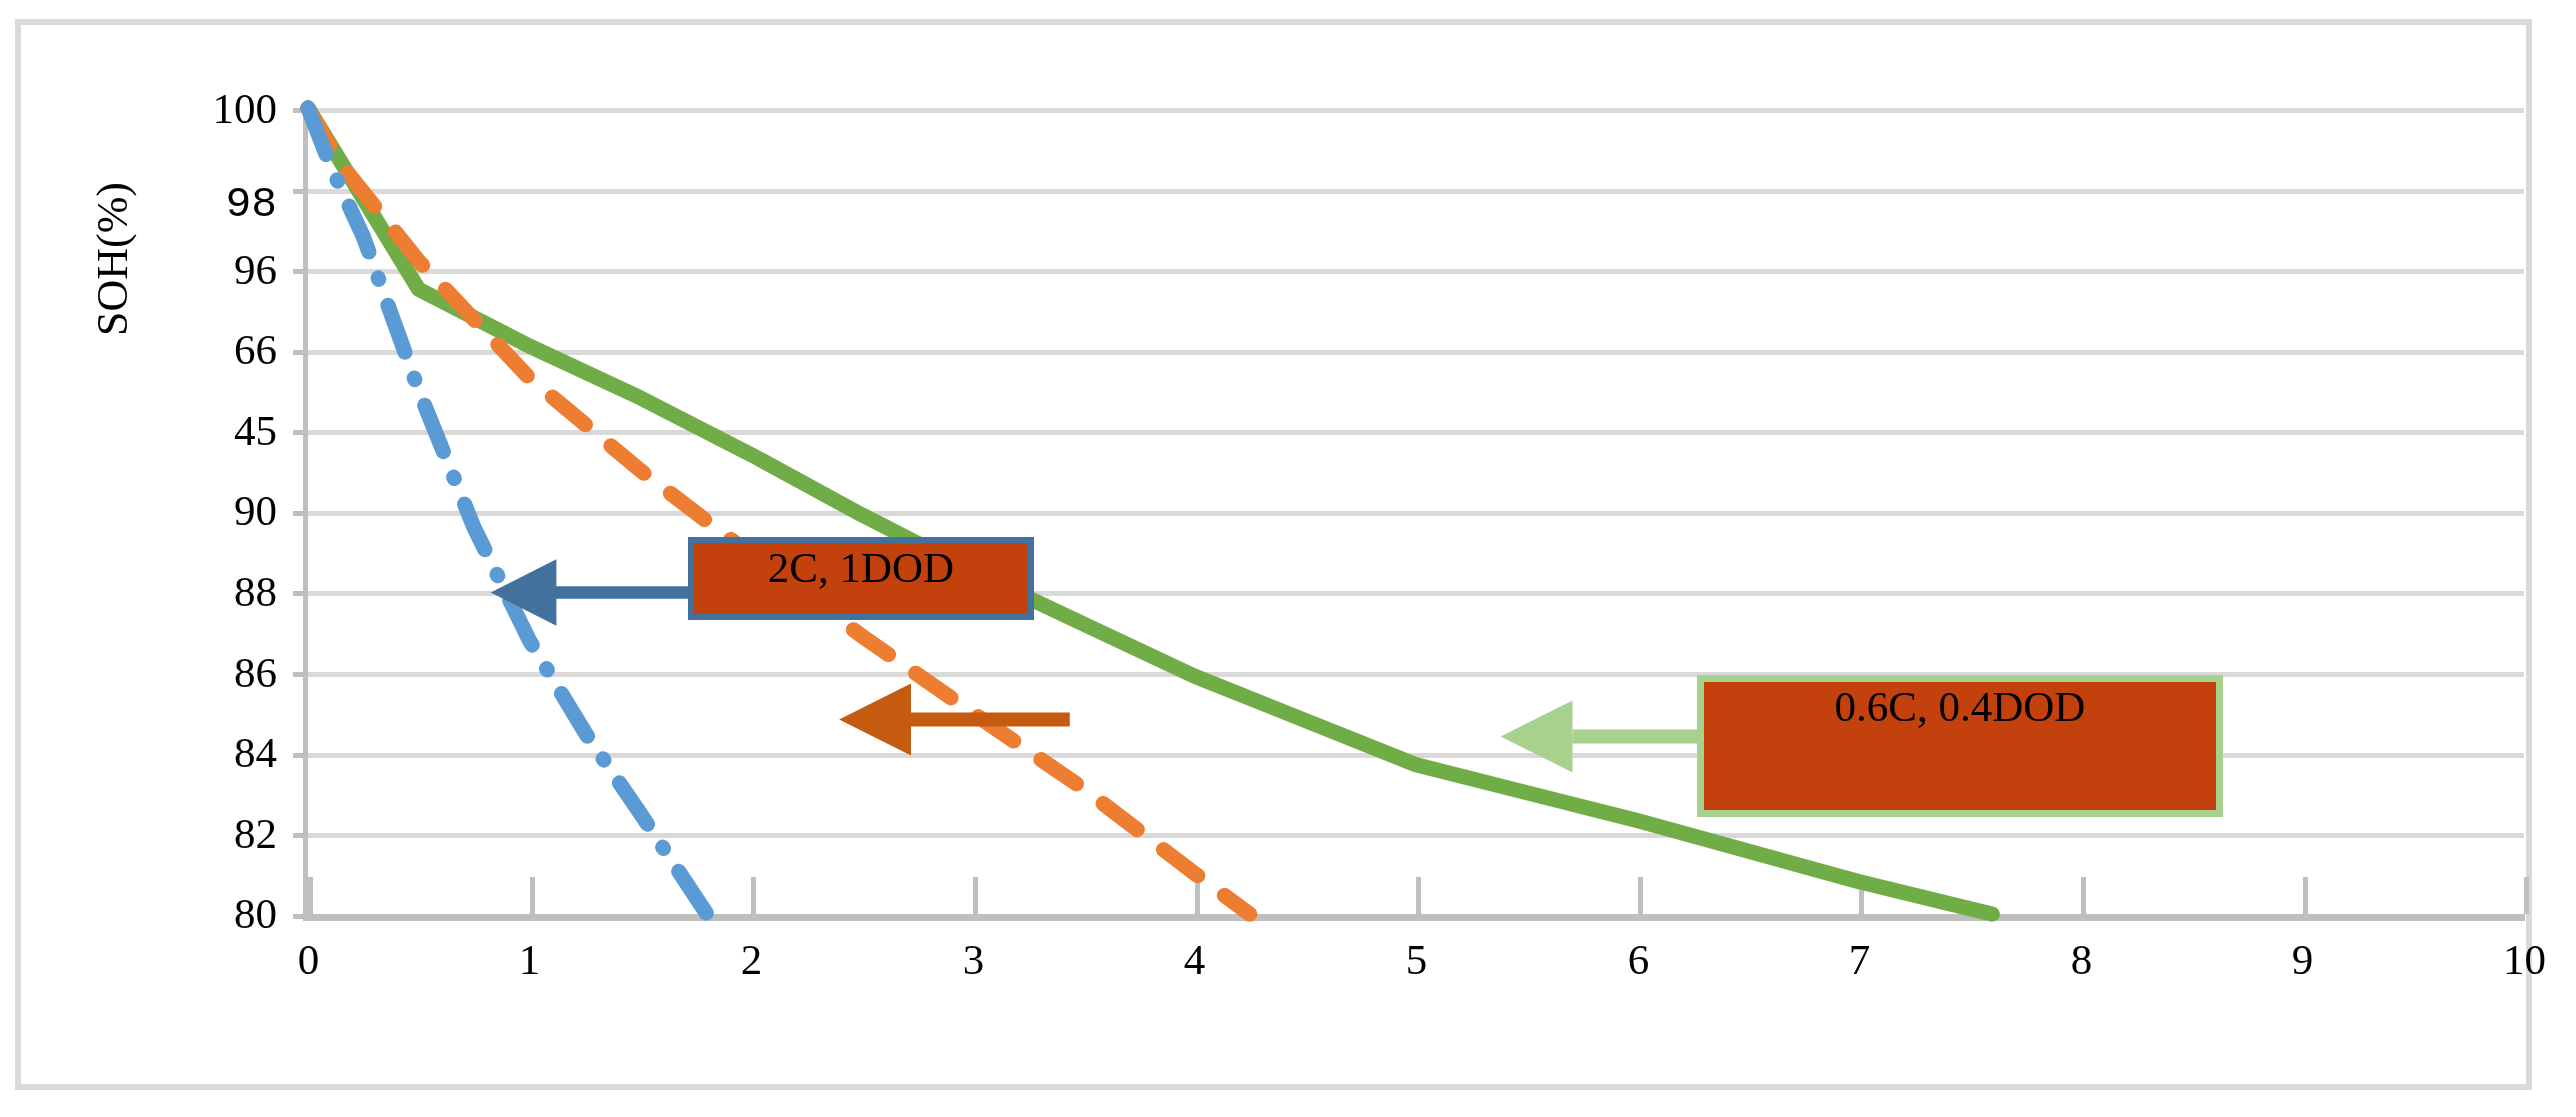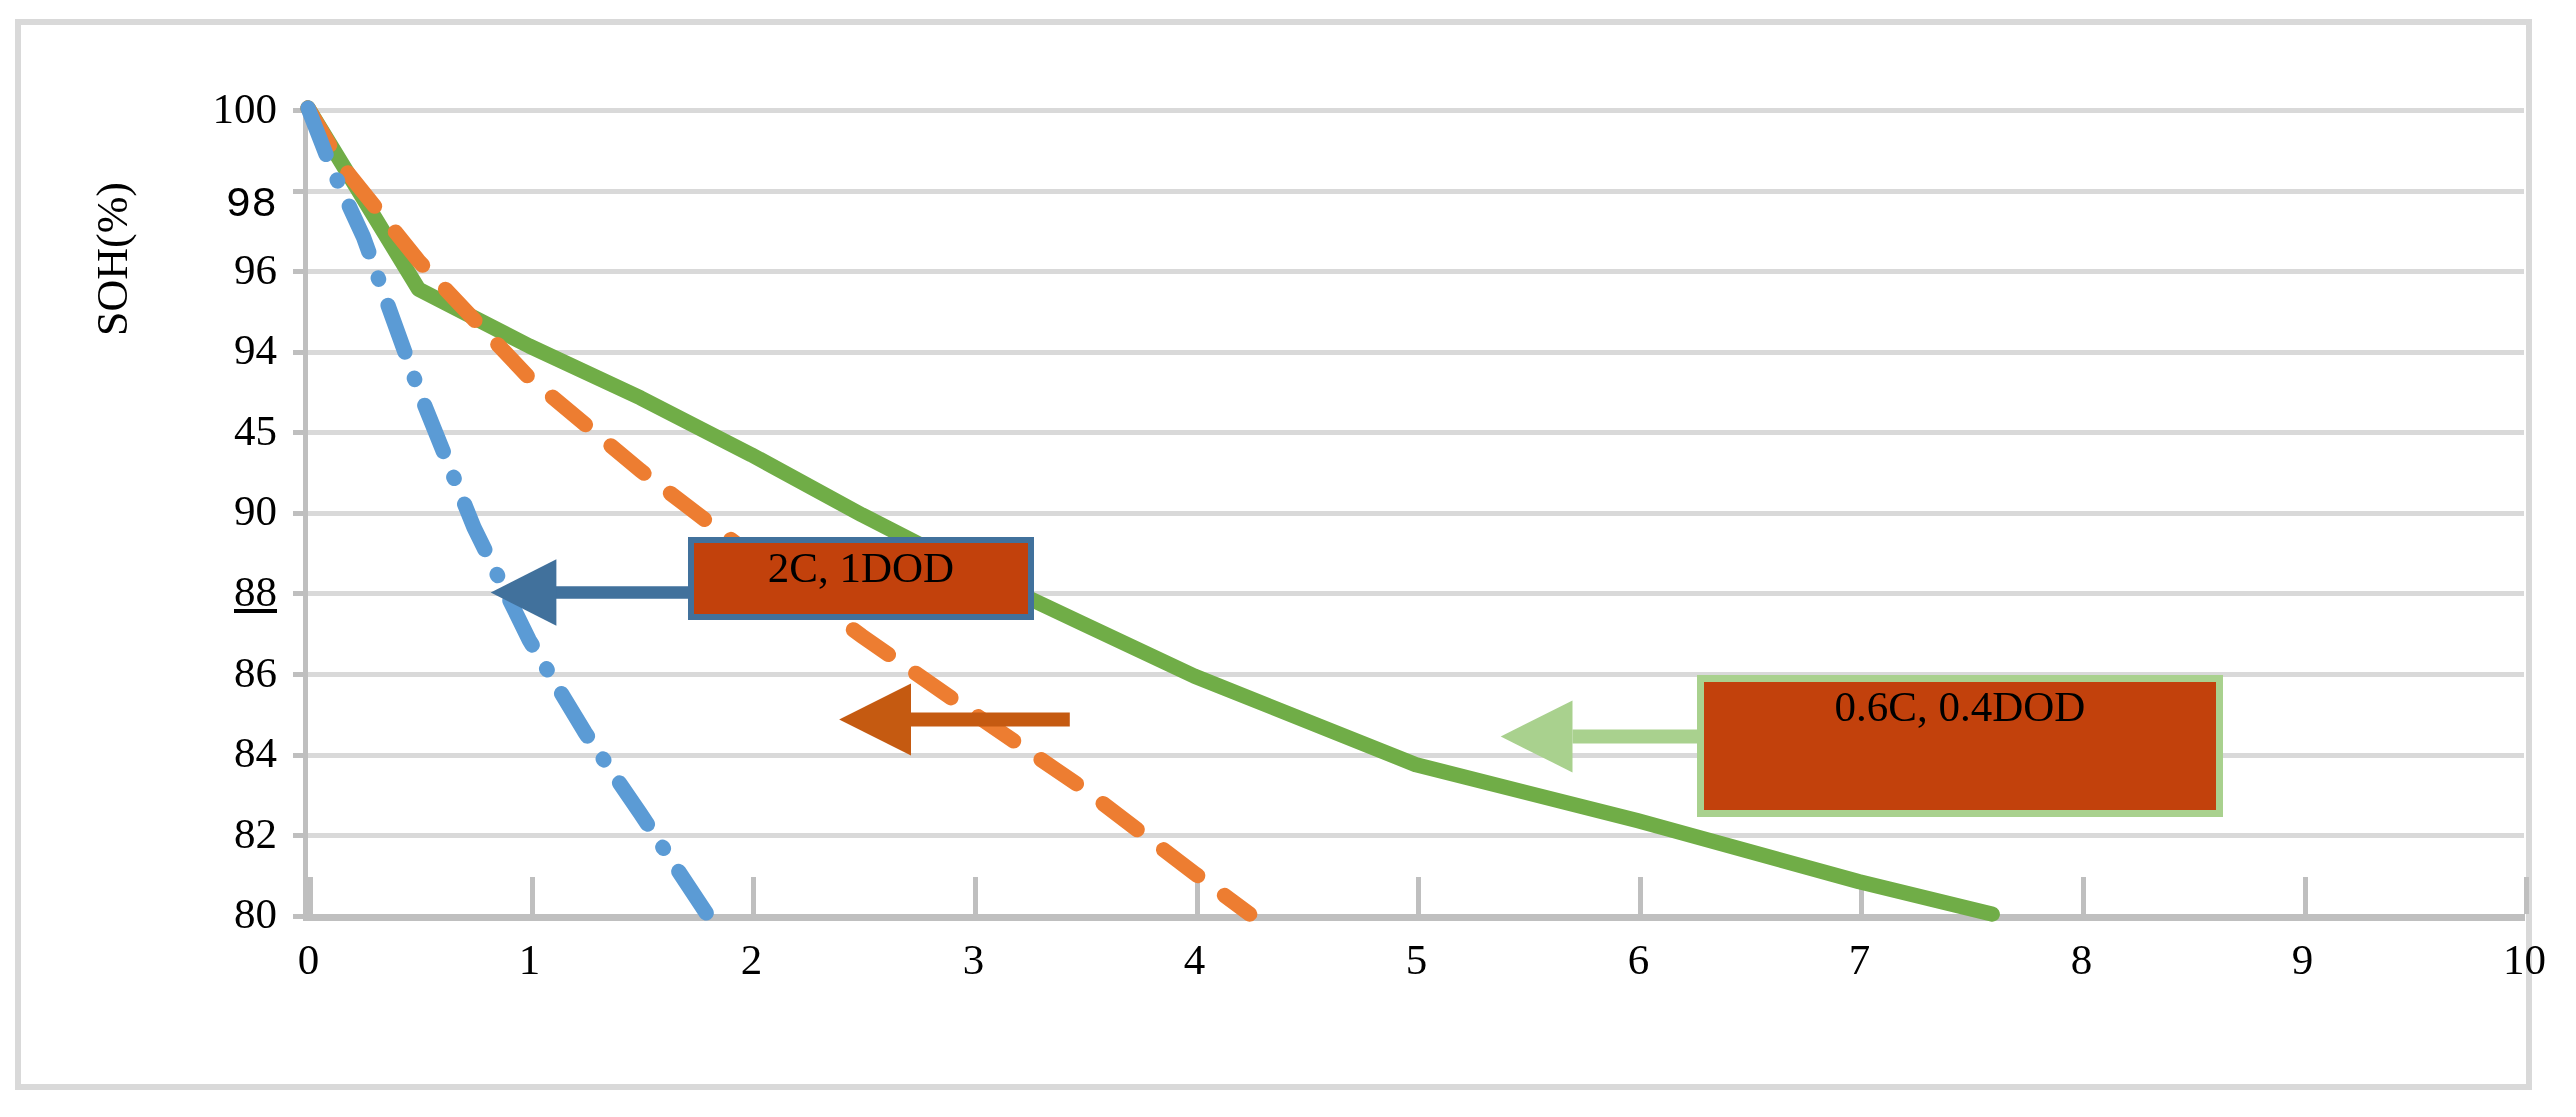--- a/index.html
+++ b/index.html
@@ -59,24 +59,24 @@
       <div class="ytick" style="top:403px;"></div>
       <div class="ytick" style="top:483px;"></div>
       <div class="ytick" style="top:564px;"></div>
       <div class="ytick" style="top:645px;"></div>
       <div class="ytick" style="top:725px;"></div>
       <div class="ytick" style="top:806px;"></div>
 
       <div class="ytext" style="left:-190px;top:-21.4px;">100</div>
       <div class="ytext" style="left:-190px;top:75px;font-family:Liberation Mono, monospace;">98</div>
       <div class="ytext" style="left:-190px;top:140px;">96</div>
-      <div class="ytext" style="left:-190px;top:220px;">94</div>
+      <div class="ytext" style="left:-190px;top:220px;">66</div>
       <div class="ytext" style="left:-190px;top:301px;">45</div>
       <div class="ytext" style="left:-190px;top:381px;">90</div>
-      <div class="ytext" style="left:-190px;top:462px;text-decoration:underline;">88</div>
+      <div class="ytext" style="left:-190px;top:462px;">88</div>
       <div class="ytext" style="left:-190px;top:543px;">86</div>
       <div class="ytext" style="left:-190px;top:623px;">84</div>
       <div class="ytext" style="left:-190px;top:704px;">82</div>
       <div class="ytext" style="left:-190px;top:784px;">80</div>
 
       <div class="xtick" style="left:0px;"></div>
       <div class="xtick" style="left:222px;"></div>
       <div class="xtick" style="left:443px;"></div>
       <div class="xtick" style="left:665px;"></div>
       <div class="xtick" style="left:887px;"></div>

